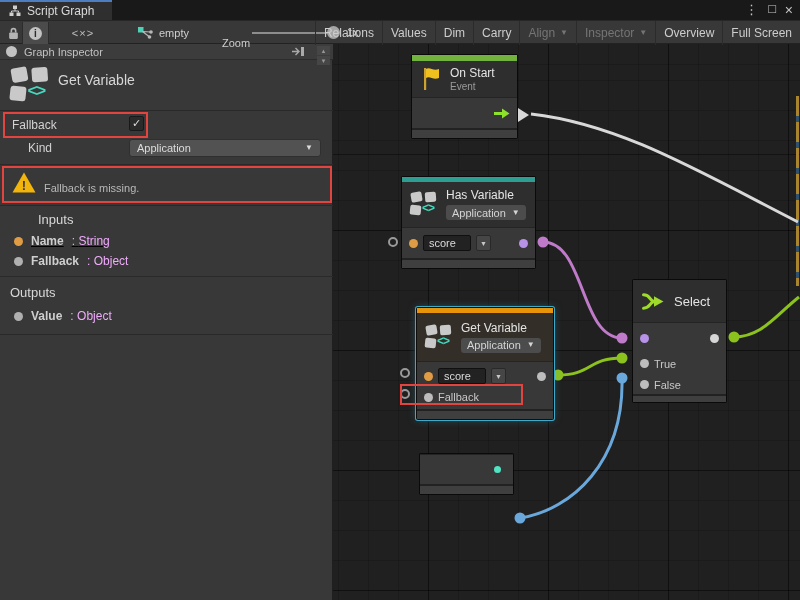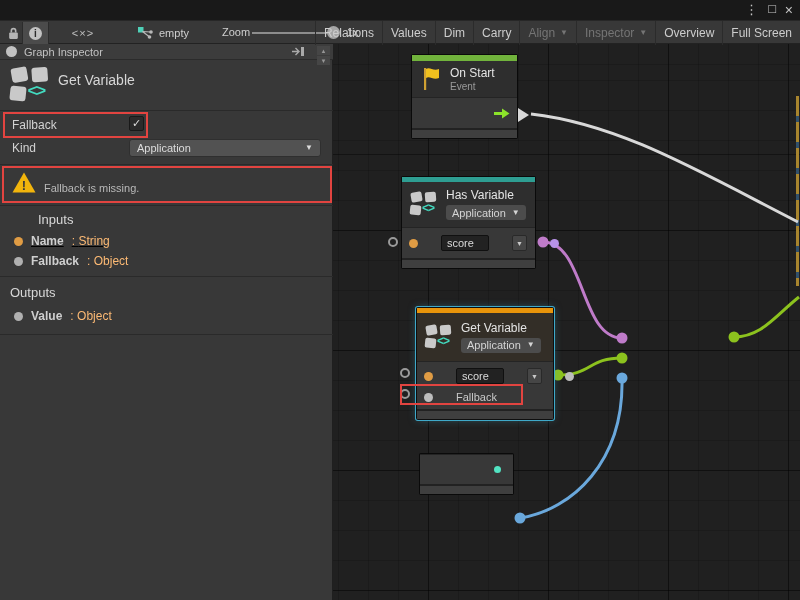--- a/index.html
+++ b/index.html
@@ -10,21 +10,21 @@
   #tab span{font-size:12px;color:#dadada;white-space:nowrap;}
   .winico{position:absolute;top:2px;color:#c6c6c6;font-size:13px;line-height:16px;cursor:default;}
   
   #toolbar{position:absolute;left:0;top:20px;width:800px;height:24px;background:#383838;border-top:1px solid #272727;border-bottom:1px solid #222;z-index:6;}
   .tbtn{position:absolute;display:flex;align-items:center;justify-content:center;color:#c8c8c8;}
   #info-btn{left:22px;top:1px;width:27px;height:22px;background:#4b4b4b;border-left:1px solid #2c2c2c;border-right:1px solid #2c2c2c;}
   .info-circle{width:13px;height:13px;border-radius:50%;background:#c2c2c2;color:#2c2c2c;font-size:10px;font-weight:bold;display:flex;align-items:center;justify-content:center;font-style:normal;}
   #code-btn{left:62px;top:1px;width:42px;height:22px;font-size:11px;color:#c0c0c0;letter-spacing:1px;}
   #empty-group{position:absolute;left:138px;top:3px;height:18px;display:flex;align-items:center;gap:6px;}
   #empty-group span{font-size:11px;color:#cfcfcf;}
-  #zoom-label{position:absolute;left:222px;top:5px;font-size:11px;color:#cfcfcf;}
+  #zoom-label{position:absolute;left:222px;top:16px;font-size:11px;color:#cfcfcf;}
   #zoom-track{position:absolute;left:252px;top:11px;width:84px;height:2px;background:#8d8d8d;}
   #zoom-handle{position:absolute;left:327px;top:5px;width:13px;height:13px;border-radius:50%;background:#a6a6a6;}
   #zoom-value{position:absolute;left:347px;top:5px;font-size:11px;color:#cfcfcf;}
   #tb-right{position:absolute;right:0;top:0;height:24px;display:flex;}
   .rbtn{display:flex;align-items:center;gap:5px;padding:0 8px;font-size:12px;color:#cdcdcd;border-left:1px solid #2b2b2b;white-space:nowrap;}
   .rbtn.disabled{color:#757575;}
   .dd-arrow{font-size:8px;line-height:8px;}
   
   #canvas{position:absolute;left:333px;top:44px;width:467px;height:556px;z-index:1;background-color:#202020;
     background-image:
@@ -41,21 +41,21 @@
   .node.selected{box-shadow:0 0 0 1px #0e0e0e,0 0 0 2px #3fa9c9,0 0 9px rgba(63,169,201,.5);}
   .nbar{height:5px;}
   .nhead{background:#2e2e2e;display:flex;align-items:center;gap:8px;padding:5px 8px;}
   .nhead.tint{background:#332e27;}
   .nbody{background:#383838;border-top:1px solid #242424;}
   .nfoot{height:10px;background:#3f3f3f;border-top:2px solid #222;}
   .ntitle{font-size:12px;color:#e4e4e4;white-space:nowrap;}
   .ntitle.big{font-size:13px;}
   .nsub{font-size:10px;color:#9a9a9a;margin-top:1px;}
   .ndrop{background:#4c4c4c;border-radius:3px;color:#d4d4d4;font-size:11px;padding:0 6px;height:15px;display:inline-flex;align-items:center;gap:6px;margin-top:3px;white-space:nowrap;}
-  .prow{display:flex;align-items:center;gap:23px;padding:0 7px;position:relative;}
+  .prow{display:flex;align-items:center;gap:5px;padding:0 7px;position:relative;}
   .dot{width:9px;height:9px;border-radius:50%;flex:none;}
   .dot.sm{width:7px;height:7px;}
   .o-orange{background:#e09c44;} .o-lav{background:#b892e8;} .o-gray{background:#bdbdbd;} .o-mint{background:#52e3c2;} .o-white{background:#d6d6d6;}
   .nfield{background:#222;border:1px solid #101010;border-radius:2px;color:#dadada;font-size:11px;padding:0 5px;height:16px;line-height:15px;min-width:48px;}
   .ddbox{width:15px;height:16px;background:#464646;border:1px solid #292929;border-radius:2px;color:#c8c8c8;font-size:7px;display:flex;align-items:center;justify-content:center;flex:none;}
   .plabel{font-size:11px;color:#c8c8c8;}
   .var-icon{position:relative;width:28px;height:27px;display:inline-block;flex:none;}
   .var-icon i{position:absolute;background:#c9c9c9;border-radius:2px;width:11px;height:10px;}
   .var-icon .a{left:1px;top:1px;transform:rotate(-10deg);}
   .var-icon .b{left:15px;top:1px;transform:rotate(-4deg);}
@@ -70,21 +70,21 @@
   #inspector{position:absolute;left:0;top:44px;width:333px;height:556px;background:#383838;border-right:1px solid #1f1f1f;z-index:5;}
   #insp-header{position:absolute;left:0;top:0;width:333px;height:16px;background:#3c3c3c;border-bottom:1px solid #2b2b2b;display:flex;align-items:center;gap:7px;padding:0 6px;}
   #insp-header span{font-size:11px;color:#c2c2c2;}
   .divider{position:absolute;left:0;width:333px;height:1px;background:#2a2a2a;}
   .sechead{position:absolute;font-size:13px;color:#d8d8d8;}
   .insp-label{position:absolute;font-size:12px;color:#d2d2d2;}
   #kind-drop{position:absolute;left:129px;top:95px;width:192px;height:18px;background:#525252;border:1px solid #2f2f2f;border-radius:3px;display:flex;align-items:center;justify-content:space-between;padding:0 7px;color:#dcdcdc;font-size:11px;}
   #checkbox{position:absolute;left:129px;top:72px;width:15px;height:15px;background:#2b2b2b;border:1px solid #191919;border-radius:2px;color:#dedede;font-size:11px;line-height:13px;text-align:center;}
   .iorow{position:absolute;display:flex;align-items:center;gap:8px;}
   .iorow b{font-size:12px;color:#cfcfcf;}
-  .iorow span{font-size:12px;color:#fdba74;}
+  .iorow span{font-size:12px;color:#f0abfc;}
   #scrollarrows{position:absolute;right:2px;top:2px;width:13px;display:flex;flex-direction:column;gap:1px;}
   .sarrow{height:9px;background:#464646;color:#969696;font-size:6px;display:flex;align-items:center;justify-content:center;}
   .warn-txt{position:absolute;font-size:11px;color:#b8b8b8;}
 </style>
 </head>
 <body>
 
 <div id="canvas"></div>
 <div id="edge-strip"></div>
 
@@ -182,20 +182,44 @@
         <span class="dot o-gray"></span>
         <span class="plabel">Fallback</span>
       </div>
     </div>
     <div class="nfoot"></div>
   </div>
   <div class="ring" style="left:400px;top:368px;"></div>
   <div class="ring" style="left:400px;top:389px;"></div>
   <div class="redbox" style="left:400px;top:384px;width:123px;height:21px;"></div>
 
+  <div class="node" style="left:633px;top:280px;width:93px;">
+    <div class="nhead" style="height:42px;">
+      <svg width="25" height="19" viewBox="0 0 25 20">
+        <path d="M2 3 C10 3 8 10 14 10 M2 17 C10 17 8 10 14 10" stroke="#9fdb2b" stroke-width="3.2" fill="none" stroke-linecap="round"></path>
+        <polygon points="13,4.5 23,10 13,15.5" fill="#9fdb2b"></polygon>
+      </svg>
+      <div class="ntitle big">Select</div>
+    </div>
+    <div class="nbody" style="height:72px;padding-bottom:4px;">
+      <div class="prow" style="height:30px;">
+        <span class="dot o-lav"></span>
+        <span class="dot o-white" style="margin-left:auto;"></span>
+      </div>
+      <div class="prow" style="height:21px;">
+        <span class="dot o-gray"></span>
+        <span class="plabel">True</span>
+      </div>
+      <div class="prow" style="height:21px;">
+        <span class="dot o-gray"></span>
+        <span class="plabel">False</span>
+      </div>
+    </div>
+    <div class="nfoot" style="height:8px;"></div>
+  </div>
 
   <div class="node" style="left:420px;top:454px;width:93px;">
     <div class="nbody prow" style="height:30px;justify-content:flex-end;padding-right:12px;">
       <span class="dot sm o-mint"></span>
     </div>
     <div class="nfoot"></div>
   </div>
 </div>
 
 <div id="inspector">
@@ -218,21 +242,21 @@
       <i class="c"></i>
       <b>&lt;&gt;</b>
     </span>
   <div class="insp-label" style="left:58px;top:28px;font-size:14px;color:#d6d6d6;">Get Variable</div>
   <div class="divider" style="top:66px;"></div>
 
   <div class="insp-label" style="left:12px;top:74px;">Fallback</div>
   <div id="checkbox"><span>✓</span></div>
   <div class="redbox" style="left:3px;top:68px;width:145px;height:26px;"></div>
 
-  <div class="insp-label" style="left:12px;top:97px;">Kind</div>
+  <div class="insp-label" style="left:28px;top:97px;">Kind</div>
   <div id="kind-drop">
     <span>Application</span>
     <span class="dd-arrow">▼</span>
   </div>
   <div class="divider" style="top:120px;"></div>
 
   <svg width="24" height="21" viewBox="0 0 24 21" style="position:absolute;left:12px;top:128px;">
     <polygon points="12,0.5 23.5,20.5 0.5,20.5" fill="#f2b50c"></polygon>
     <text x="12" y="17.5" text-anchor="middle" font-size="13" font-weight="bold" fill="#3a3a3a">!</text>
   </svg>
@@ -313,16 +337,25 @@
     <div class="rbtn">
         <span>Overview</span>
       </div>
     <div class="rbtn">
         <span>Full Screen</span>
       </div>
   </div>
 </div>
 
 <div id="titlebar">
+  <div id="tab">
+    <svg width="12" height="12" viewBox="0 0 12 12">
+      <rect x="4" y="0.5" width="4" height="3.5" fill="#cfcfcf"></rect>
+      <rect x="0.5" y="7.5" width="4" height="3.5" fill="#cfcfcf"></rect>
+      <rect x="7.5" y="7.5" width="4" height="3.5" fill="#cfcfcf"></rect>
+      <path d="M6 4 V6 M2.5 7.5 V6 H9.5 V7.5" stroke="#cfcfcf" fill="none"></path>
+    </svg>
+    <span>Script Graph</span>
+  </div>
   <span class="winico" style="right:42px;">⋮</span>
   <span class="winico" style="right:24px;top:1px;">□</span>
   <span class="winico" style="right:7px;font-size:14px;">×</span>
 </div>
 
 </body></html>

